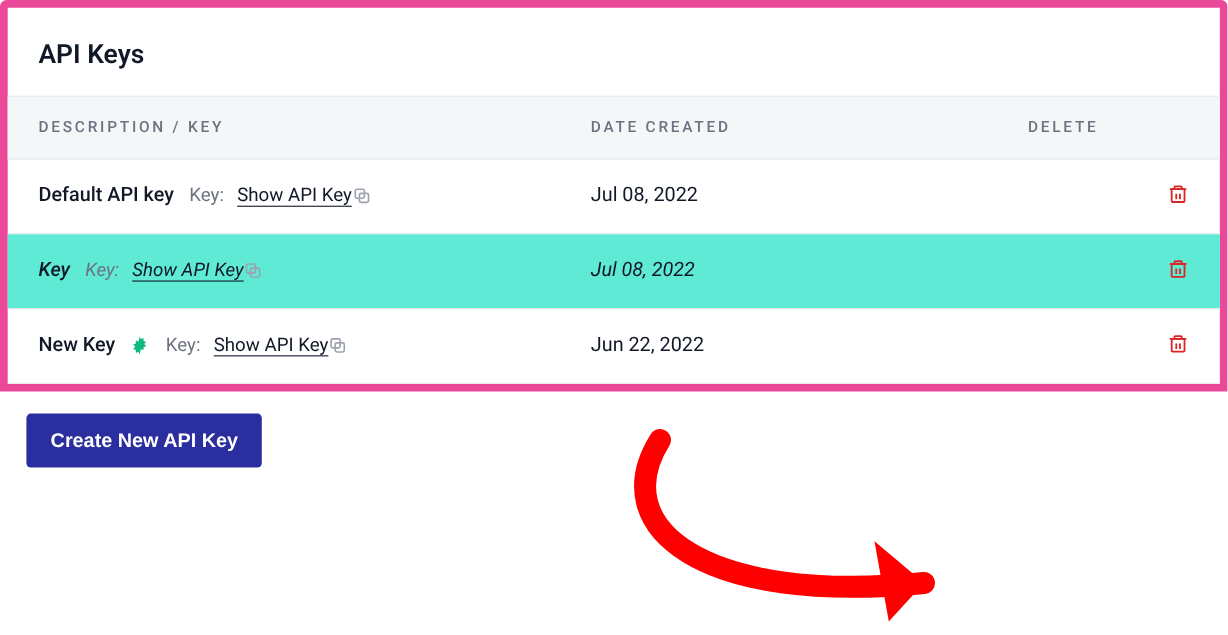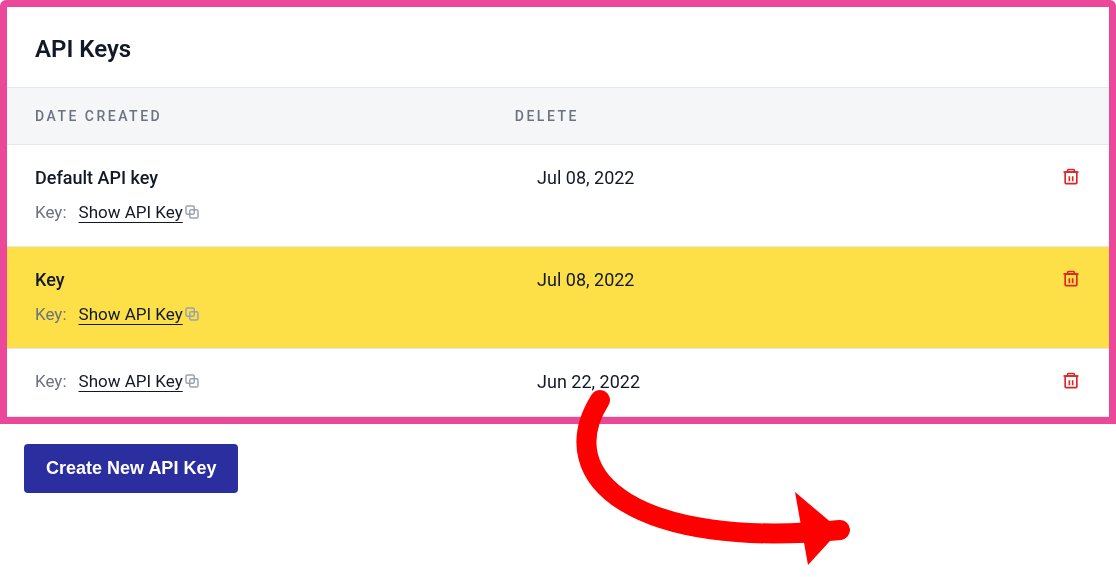--- a/index.html
+++ b/index.html
@@ -27,37 +27,37 @@
       color: #111827;
     }
     .table-header {
       display: flex;
       background: #f5f6f8;
       padding: 20px 28px;
       border-bottom: 1px solid #e5e7eb;
     }
     .col-desc { flex: 0 0 48%; }
     .col-date { flex: 0 0 38%; }
-    .col-del  { flex: 0 0 14%; text-align: right; }
+    .col-del  { flex: 0 0 14%; }
     .th {
       font-size: 14px;
       font-weight: 500;
       color: #6b7280;
       letter-spacing: 2.5px;
       text-transform: uppercase;
     }
     .row {
       display: flex;
       padding: 22px 28px 24px 28px;
       border-bottom: 1px solid #e5e7eb;
       align-items: flex-start;
     }
-    .row.alt { background: #fde047; }
+    .row.alt { background: #5eead4; font-style: italic; }
     .row .cell { display: flex; align-items: flex-start; }
-    .desc-block { display: flex; flex-direction: column; gap: 14px; }
+    .desc-block { display: flex; gap: 14px; }
     .desc-name {
       font-size: 18px;
       font-weight: 500;
       color: #111827;
       display: flex;
       align-items: center;
       gap: 12px;
     }
     .key-line {
       display: flex;
@@ -117,20 +117,21 @@
 </head>
 <body>
 
 <div class="panel">
 
   <div class="panel-header">
     <h1 class="panel-title">API Keys</h1>
   </div>
 
   <div class="table-header">
+    <div class="th col-desc">DESCRIPTION / KEY</div>
     <div class="th col-date">DATE CREATED</div>
     <div class="th col-del">DELETE</div>
   </div>
 
   <div class="row">
     <div class="cell col-desc">
       <div class="desc-block">
         <div class="desc-name">Default API key</div>
         <div class="key-line">
           <span class="key-label">Key:</span>
@@ -186,20 +187,28 @@
             <rect x="5" y="6" width="14" height="14" rx="1"></rect>
             <path d="M10 11v6M14 11v6"></path>
           </svg>
       </span>
     </div>
   </div>
 
   <div class="row">
     <div class="cell col-desc">
       <div class="desc-block">
+        <div class="desc-name">
+          <span>New Key</span>
+          <span class="burst-icon">
+            <svg width="20" height="20" viewBox="0 0 24 24" fill="currentColor">
+                <path d="M12 2l1.2 2.9 3-1 0 3.2 3 1.1-2.3 2.3 2.3 2.3-3 1.1 0 3.2-3-1L12 22l-1.2-2.9-3 1 0-3.2-3-1.1 2.3-2.3L4.8 11l3-1.1 0-3.2 3 1L12 2z"></path>
+              </svg>
+          </span>
+        </div>
         <div class="key-line">
           <span class="key-label">Key:</span>
           <span class="show-link">Show API Key</span>
           <span class="copy-icon">
             <svg width="18" height="18" viewBox="0 0 24 24" fill="none" stroke="currentColor" stroke-width="2">
                 <rect x="9" y="9" width="11" height="11" rx="2"></rect>
                 <rect x="4" y="4" width="11" height="11" rx="2"></rect>
               </svg>
           </span>
         </div>

